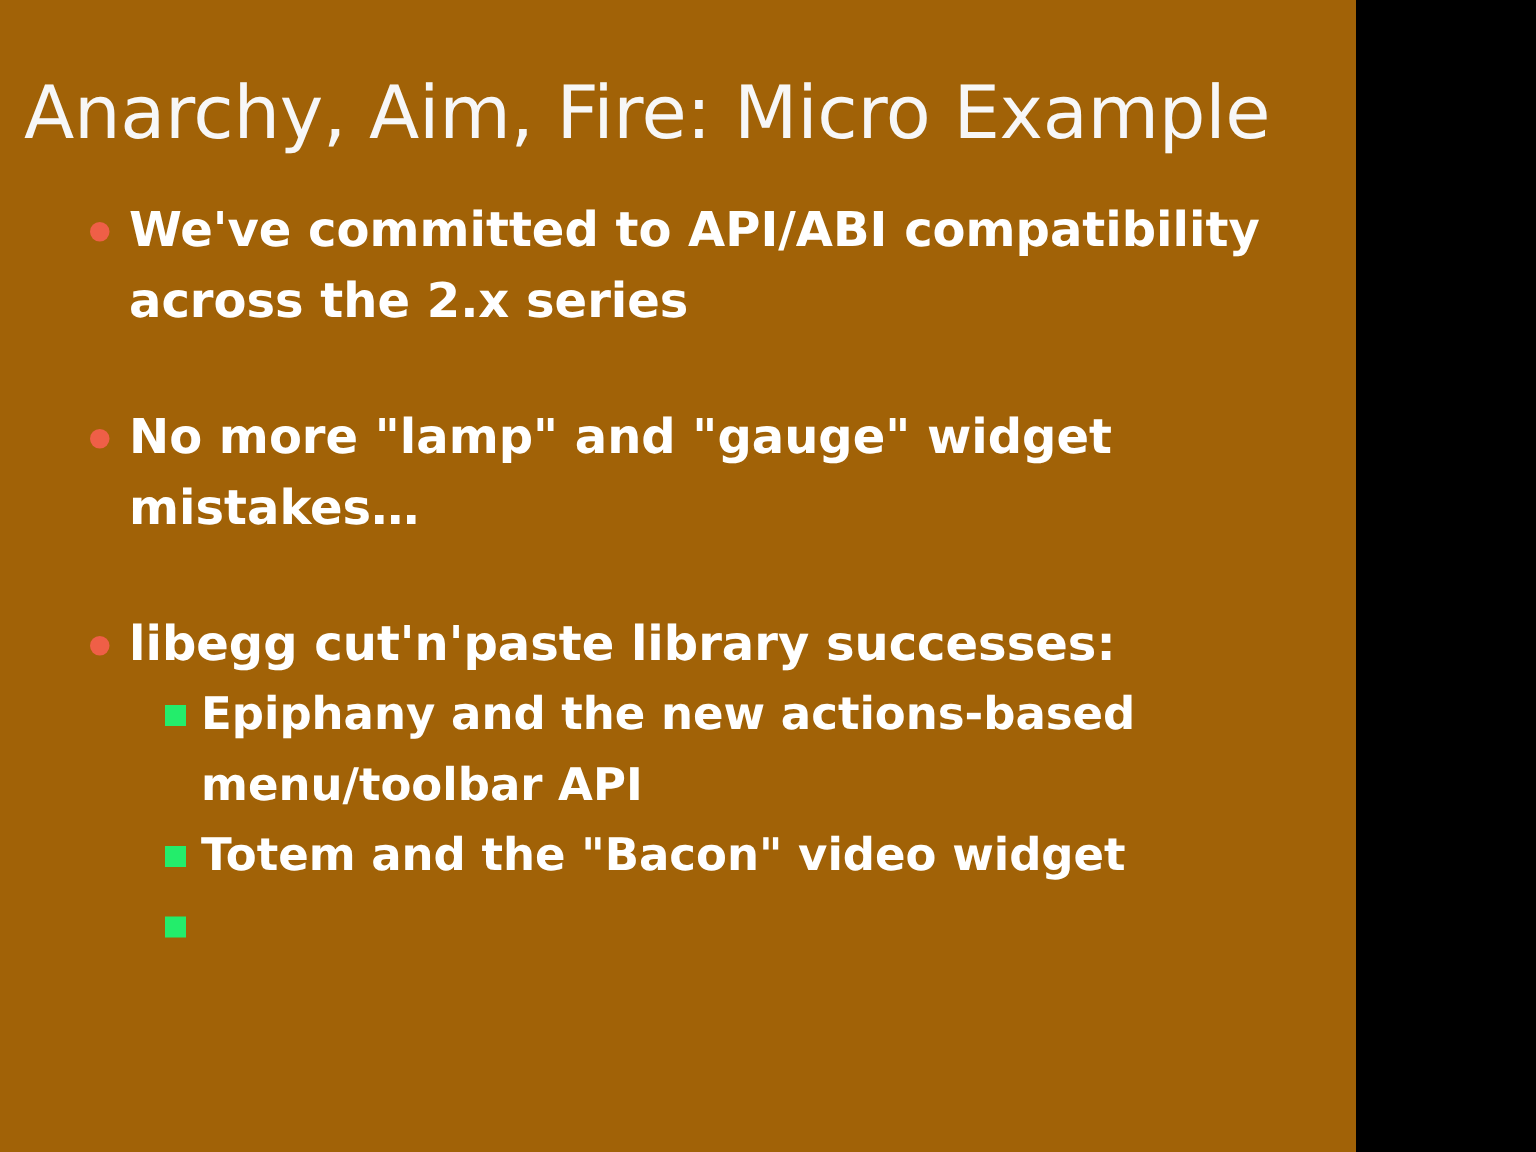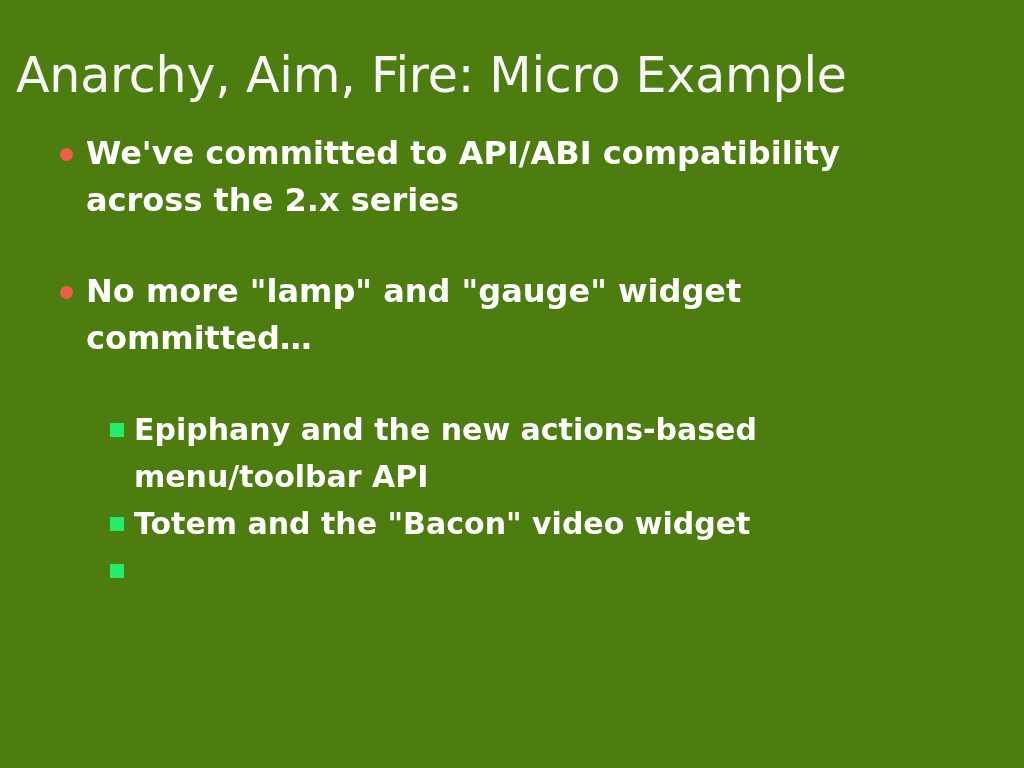--- a/index.html
+++ b/index.html
@@ -12,23 +12,23 @@
     width: 1024px;
     height: 768px;
     overflow: hidden;
     font-family: "DejaVu Sans", "Liberation Sans", sans-serif;
     color: #ffffff;
     -webkit-font-smoothing: antialiased;
   }
 
   .slide {
     position: relative;
-    width: 1024px;
+    width: 904px;
     height: 768px;
-    background: #4d7c0f;
+    background: #a16207;
     box-sizing: border-box;
   }
 
   
   .slide-title {
     position: absolute;
     left: 16px;
     top: 16px;
     width: 992px;
     font-size: 49px;
@@ -115,25 +115,29 @@
         <span class="marker-dot"></span>
         <span class="wrap-line">We've committed to API/ABI compatibility</span>
         <span class="wrap-line">across the 2.x series</span>
       </div>
     </div>
 
     <div class="bullet-group">
       <div class="bullet-l1">
         <span class="marker-dot"></span>
         <span class="wrap-line">No more "lamp" and "gauge" widget</span>
-        <span class="wrap-line">committed…</span>
+        <span class="wrap-line">mistakes…</span>
       </div>
     </div>
 
     <div class="bullet-group">
+      <div class="bullet-l1">
+        <span class="marker-dot"></span>
+        <span class="wrap-line">libegg cut'n'paste library successes:</span>
+      </div>
 
       <ul class="sub-list">
         <li class="bullet-l2">
           <span class="marker-square"></span>
           <span class="wrap-line">Epiphany and the new actions-based</span>
           <span class="wrap-line">menu/toolbar API</span>
         </li>
         <li class="bullet-l2">
           <span class="marker-square"></span>
           <span class="wrap-line">Totem and the "Bacon" video widget</span>

